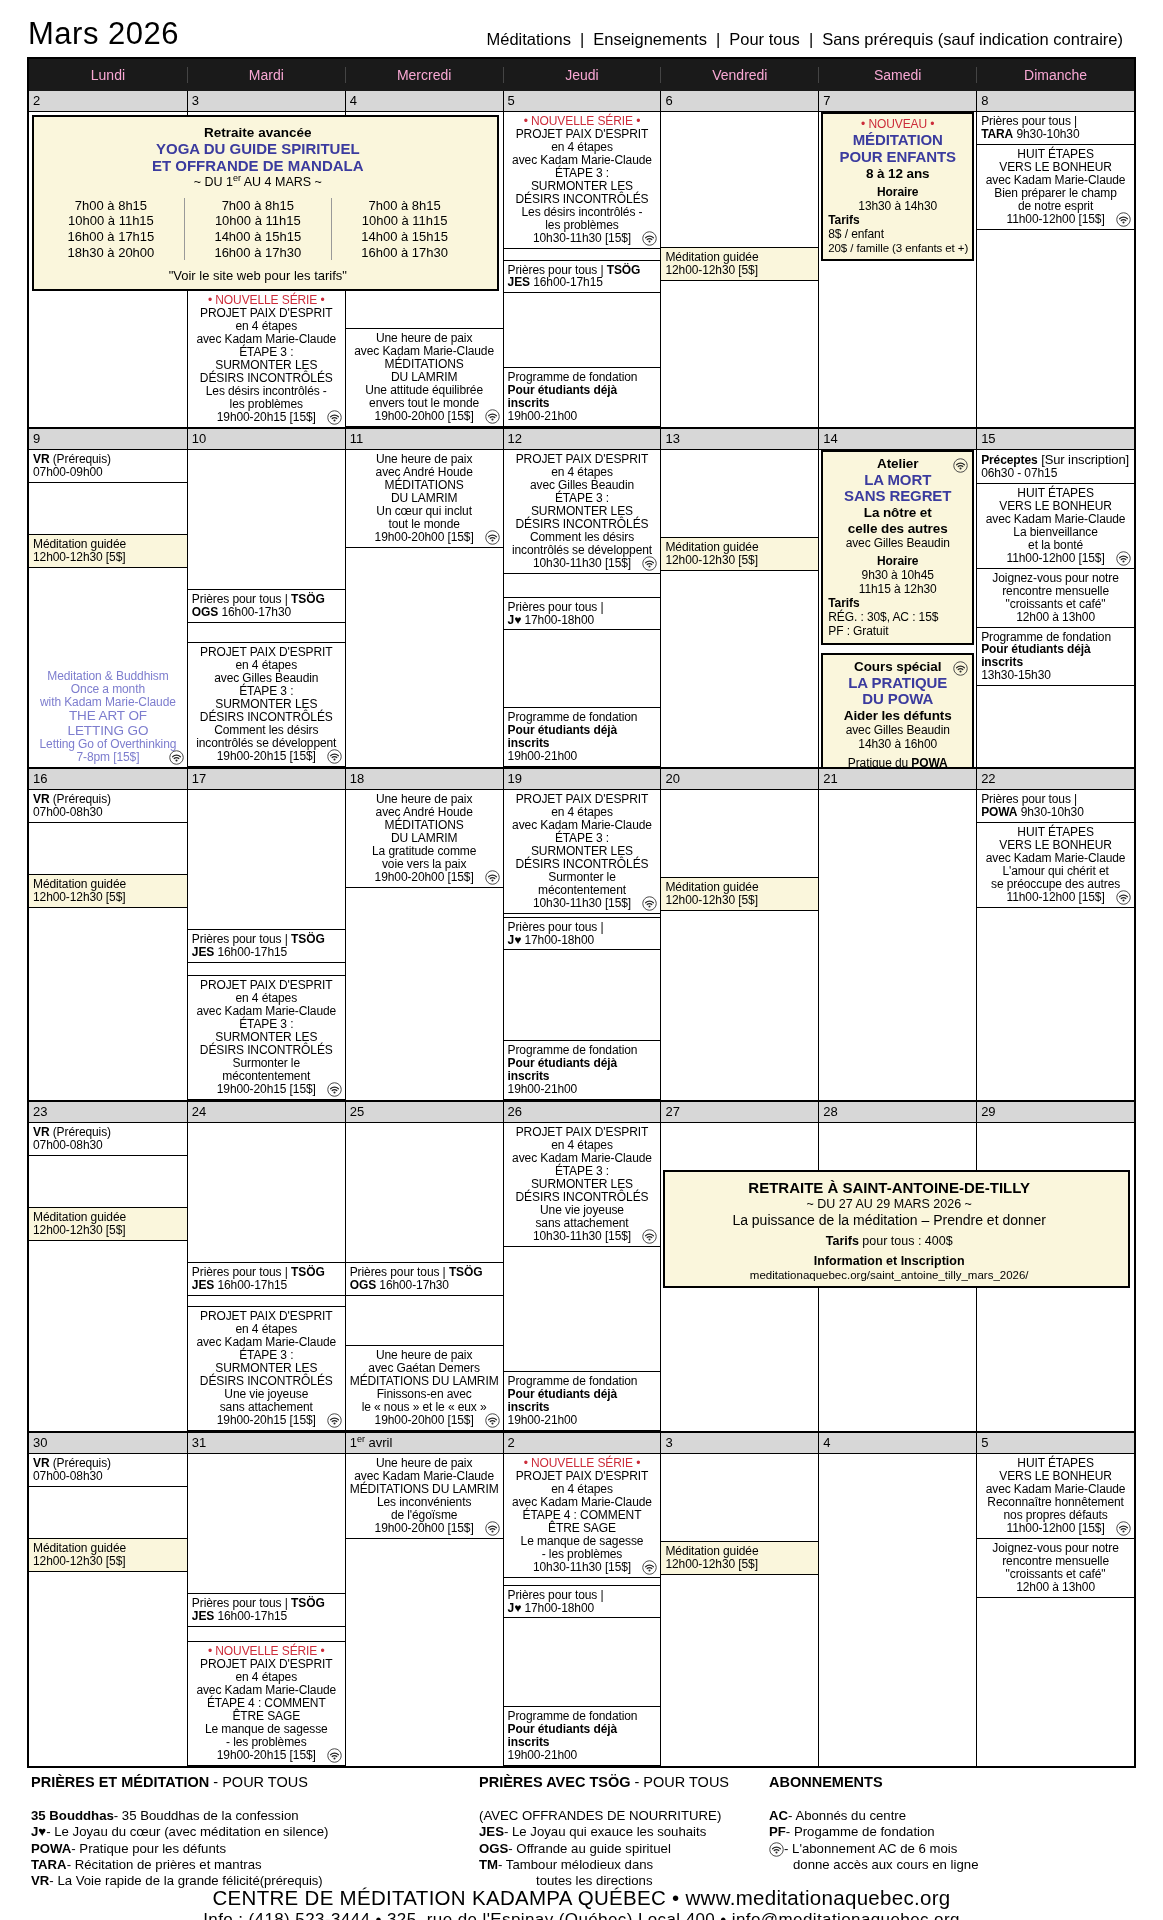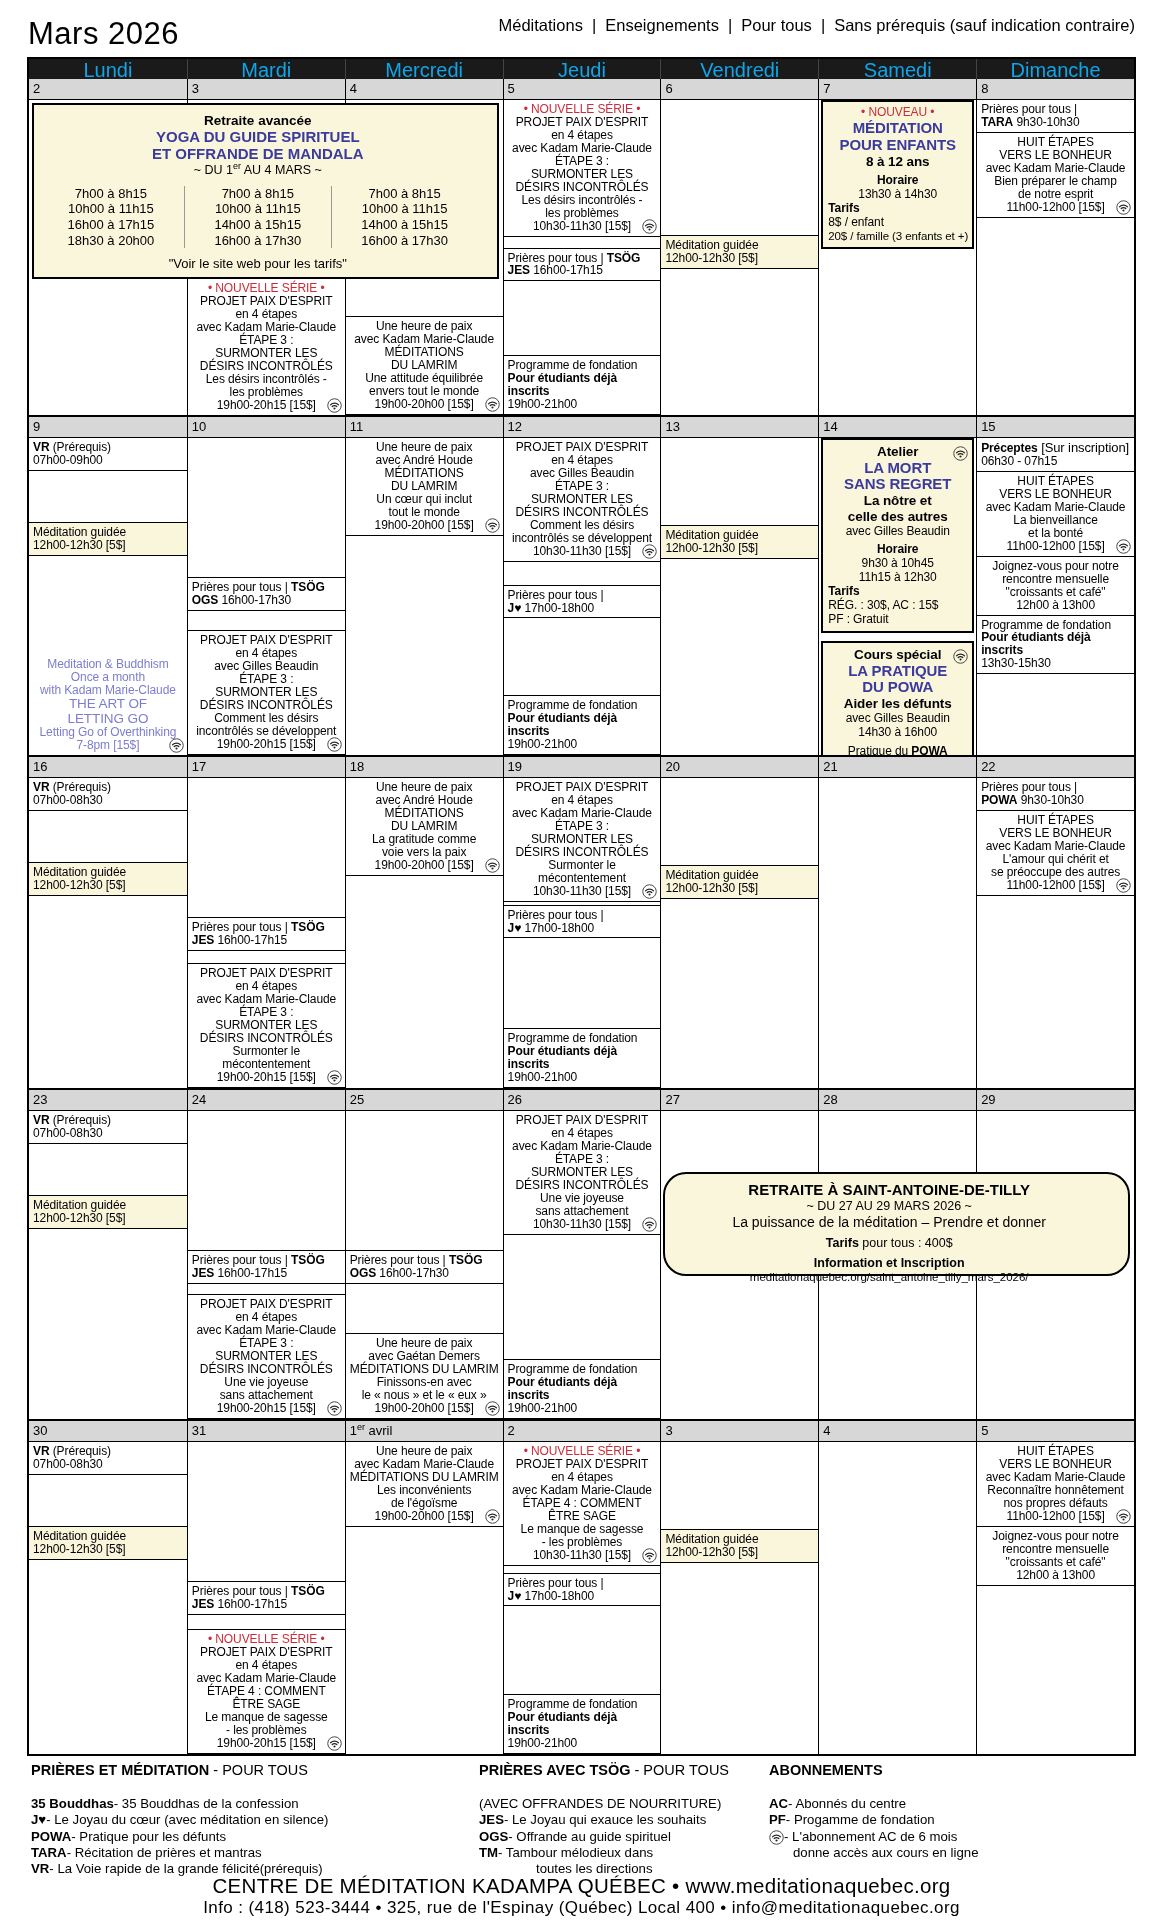--- a/index.html
+++ b/index.html
@@ -2,28 +2,28 @@
 <html><head>
 <meta charset="utf-8">
 <style>
   :root{
     --red:#cc2c3a; --blue:#3b3b9e; --purple:#7d7dce;
     --cream:#faf6dc; --strip:#d7d7d7; --bar:#1a1a1a;
   }
   *{box-sizing:border-box}
   body{width:1163px;height:1920px;margin:0;overflow:hidden;background:#fff;
        font-family:"Liberation Sans",sans-serif;color:#000}
-  .top{display:flex;justify-content:space-between;
-       padding:16px 28px 5px 28px}
+  .top{display:flex;justify-content:space-between;align-items:flex-end;
+       padding:16px 40px 5px 28px}
   .title{font-size:31px;font-weight:400;margin:0;letter-spacing:0.5px}
   .legend{font-size:16.5px;padding-bottom:3px}
   .legend .sep{margin:0 9px;font-weight:400}
   .calendar{margin:0 27px;border:2px solid #000}
   .dayheads{display:grid;grid-template-columns:repeat(7,1fr);background:var(--bar);
-       color:#0ea5e9;height:20px;align-items:center;text-align:center;font-size:20px}
+       color:#f9a8d4;height:32px;align-items:center;text-align:center;font-size:14px}
   .dayhead{border-left:1px solid #444}
   .dayhead:first-child{border-left:none}
   .week{display:grid;grid-template-columns:repeat(7,1fr);border-top:2px solid #000;position:relative}
   .week:first-of-type{border-top:none}
   .day{border-left:1px solid #000;display:flex;flex-direction:column;overflow:hidden}
   .day:first-child{border-left:none}
   .dnum{height:21px;background:var(--strip);border-bottom:1px solid #000;
         font-size:13px;padding:2px 0 0 4px;flex:none}
   .events{flex:1;display:flex;flex-direction:column;overflow:hidden}
   .gap{flex:none}
@@ -657,21 +657,21 @@
           <div class="events"></div>
         </div>
         <div class="day">
           <div class="dnum"><span>28</span></div>
           <div class="events"></div>
         </div>
         <div class="day">
           <div class="dnum"><span>29</span></div>
           <div class="events"></div>
         </div>
-        <div class="banner" style="left: calc(57.1429% + 3px); width: calc(42.8571% - 7px); top: 82px; height: 104px; border-radius: 23px;">
+        <div class="banner" style="left: calc(57.1429% + 3px); width: calc(42.8571% - 7px); top: 68px; height: 118px;">
           <div class="line sz-lg"><span class="st-b">RETRAITE À SAINT-ANTOINE-DE-TILLY</span></div>
           <div class="line"><span>~ DU 27 AU 29 MARS 2026 ~</span></div>
           <div class="line sz-md2"><span>La puissance de la méditation – Prendre et donner</span></div>
           <div class="line gt"><span class="st-b">Tarifs</span><span> pour tous : 400$</span></div>
           <div class="line gt"><span class="st-b">Information et Inscription</span></div>
           <div class="line sz-sm"><span>meditationaquebec.org/saint_antoine_tilly_mars_2026/</span></div>
         </div>
       </div>
       <div class="week" style="height: 335px;">
         <div class="day">

